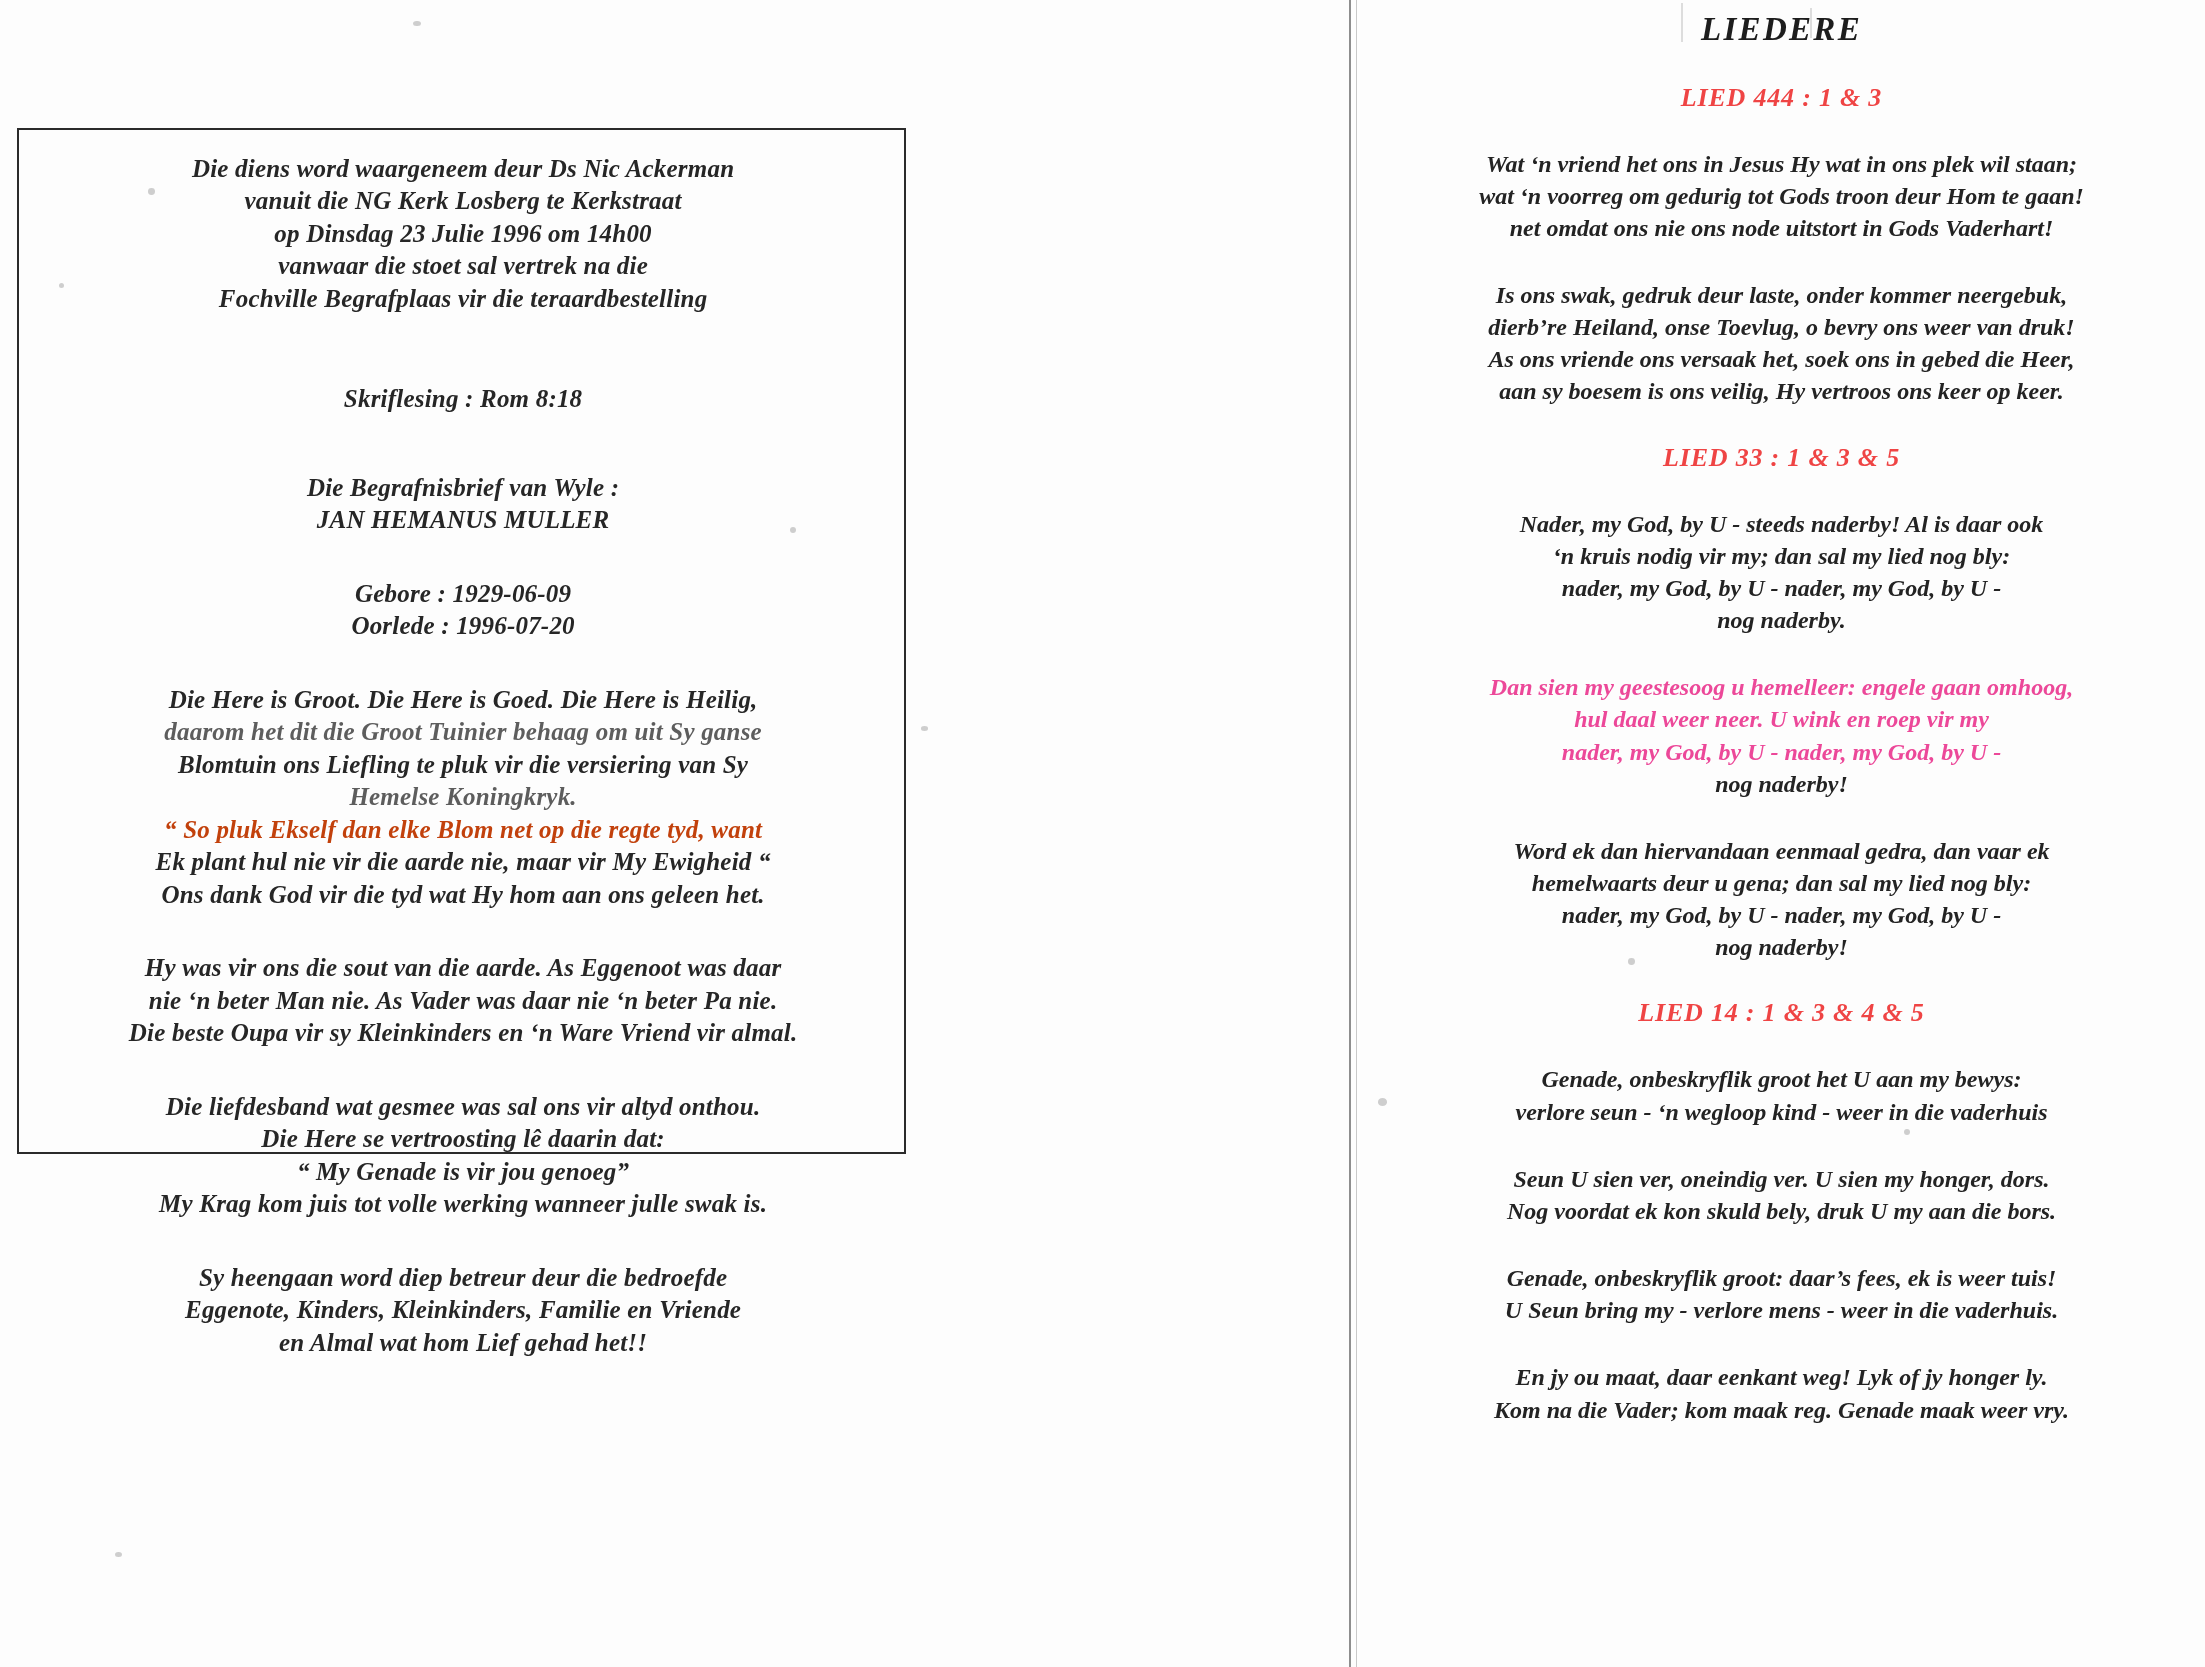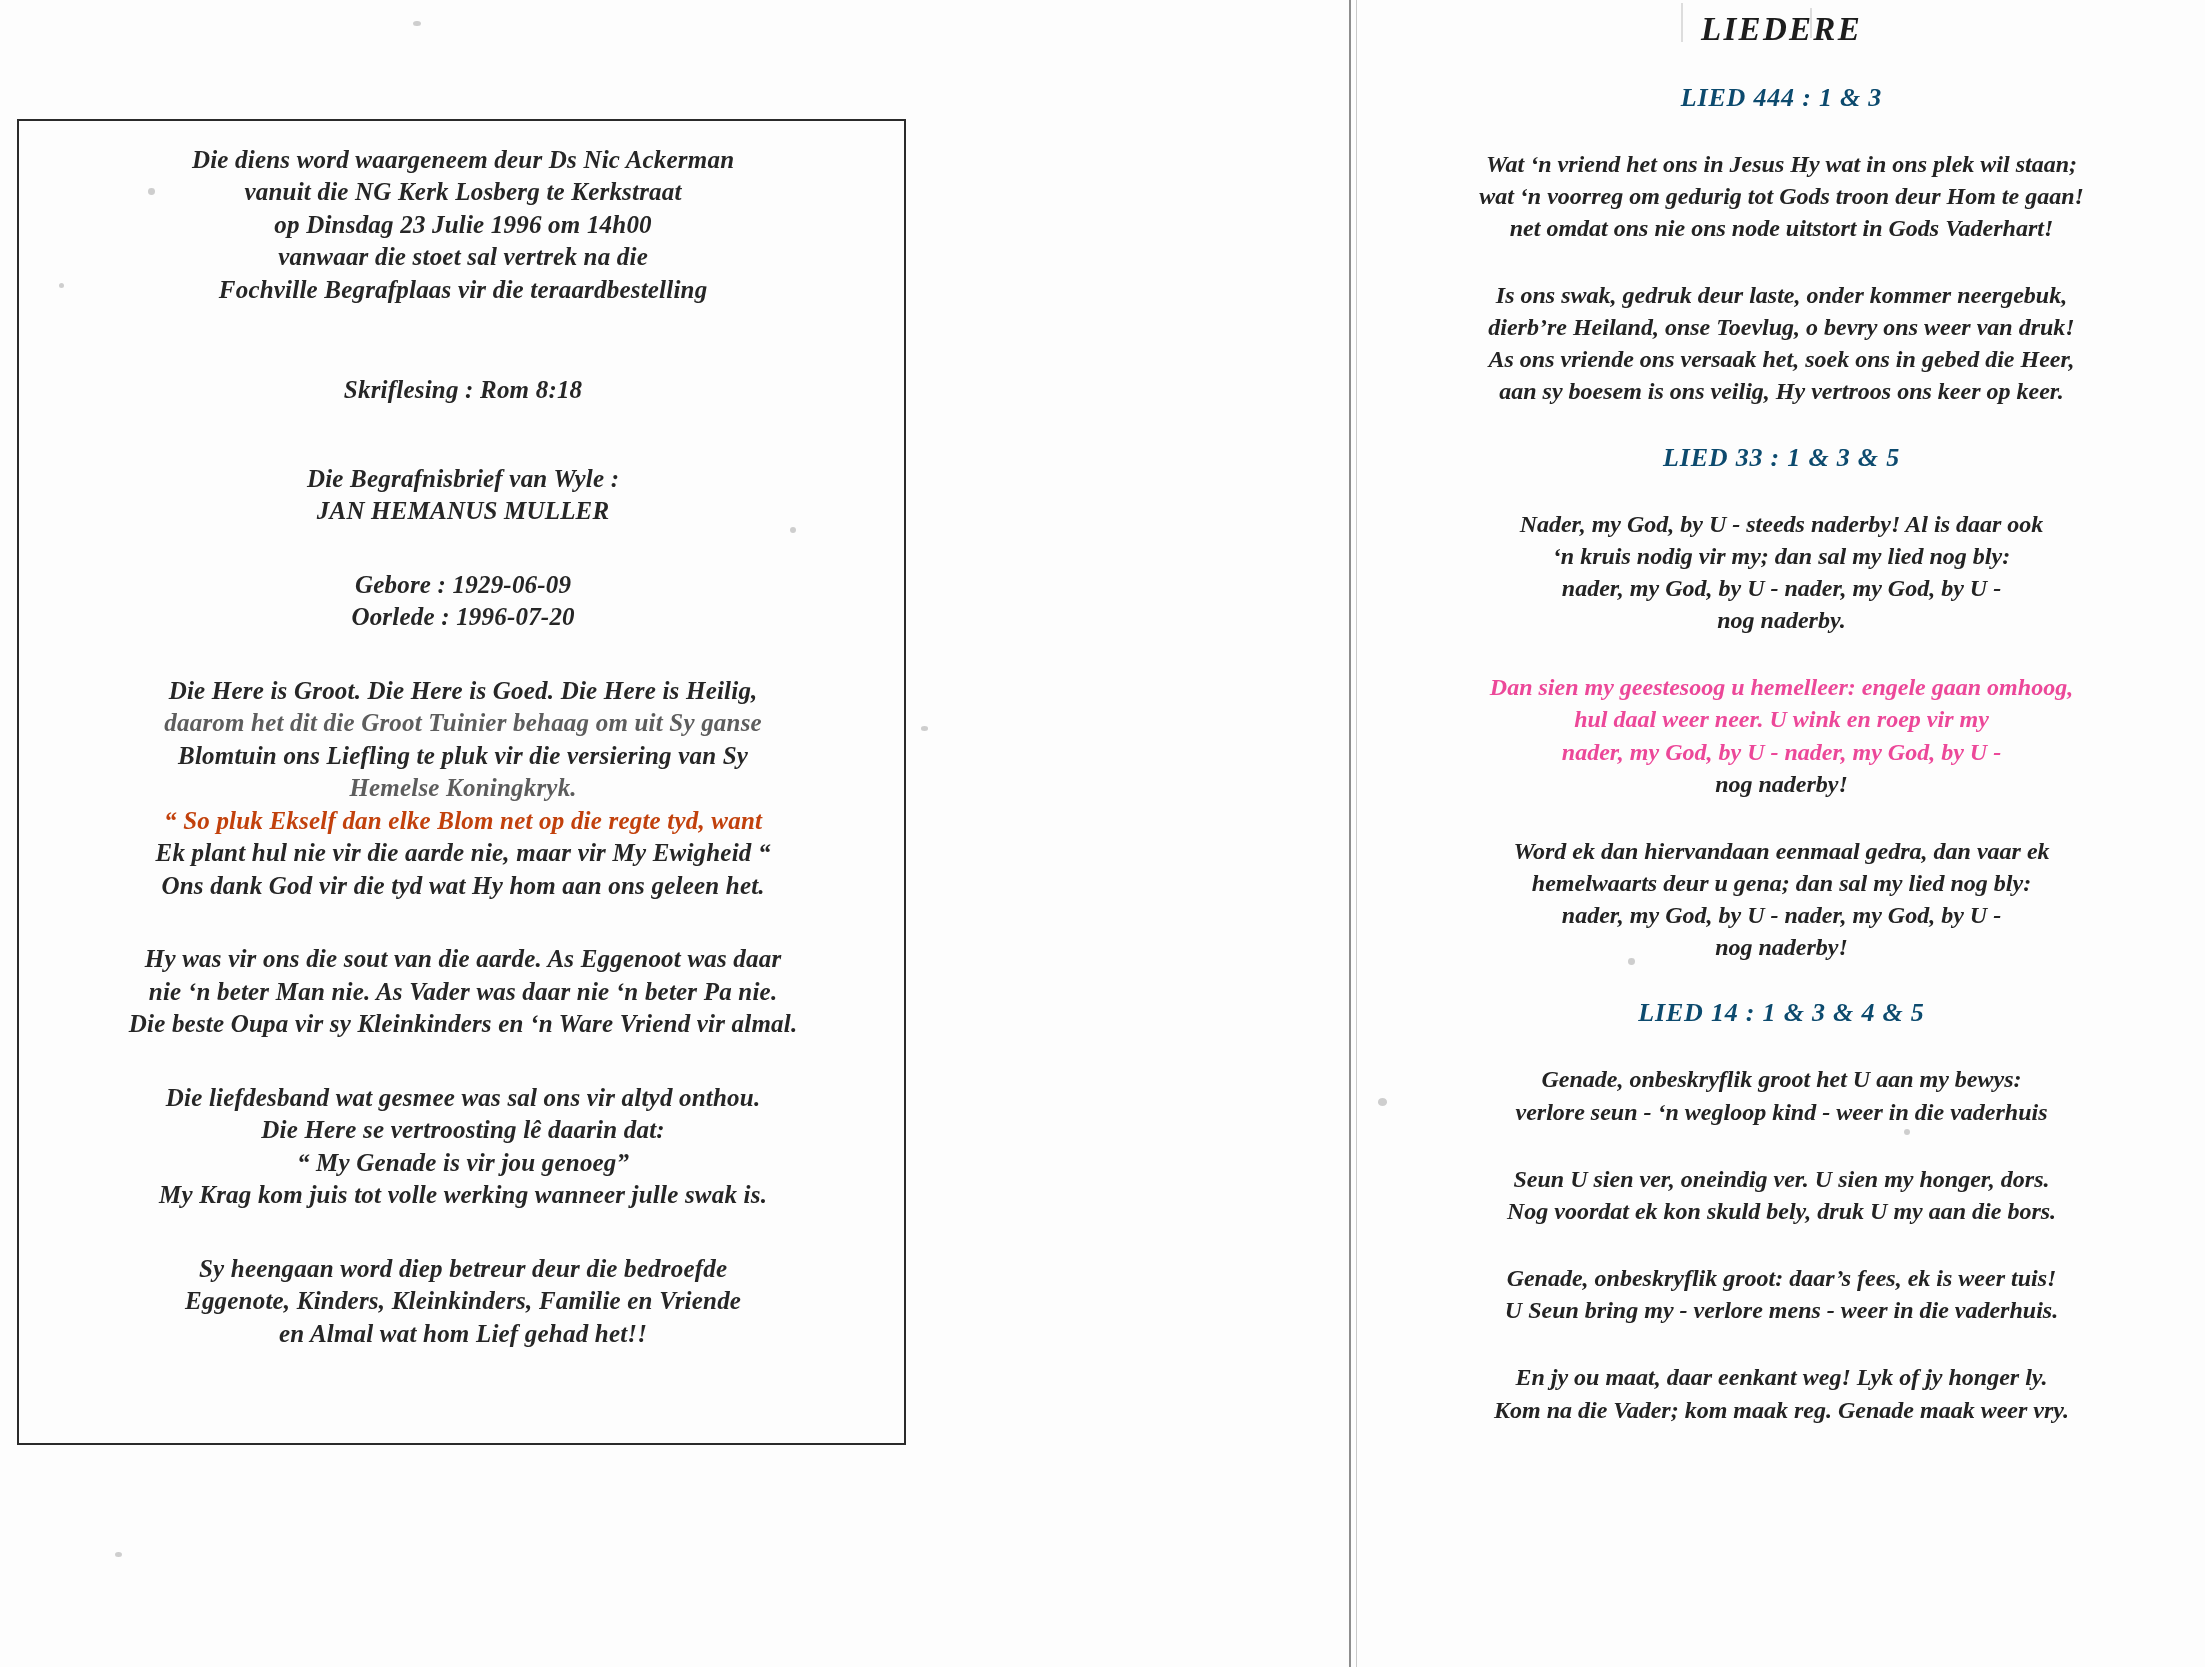--- a/index.html
+++ b/index.html
@@ -28,23 +28,23 @@
     position: absolute;
     left: 0px;
     top: 0px;
     width: 1349px;
     height: 1667px;
   }
 
   .left-card {
     position: absolute;
     left: 16.6px;
-    top: 119px;
+    top: 128px;
     width: 889px;
-    height: 1326px;
+    height: 1026px;
     border: 2.3px solid #2b2b2b;
     box-sizing: border-box;
     background: transparent;
   }
 
   .left-inner {
     position: absolute;
     left: 0;
     top: 0;
     width: 889px;
@@ -117,21 +117,21 @@
     font-size: 33px;
     letter-spacing: 2.3px;
     color: #1d1d1d;
   }
 
   .r-song-head {
     font-style: italic;
     font-weight: bold;
     font-size: 26px;
     letter-spacing: 0.8px;
-    color: #0c4a6e;
+    color: #ef4444;
   }
 
   .r-line {
     font-style: italic;
     font-weight: bold;
     font-size: 24px;
     line-height: 1.34;
     color: #232323;
   }
 

